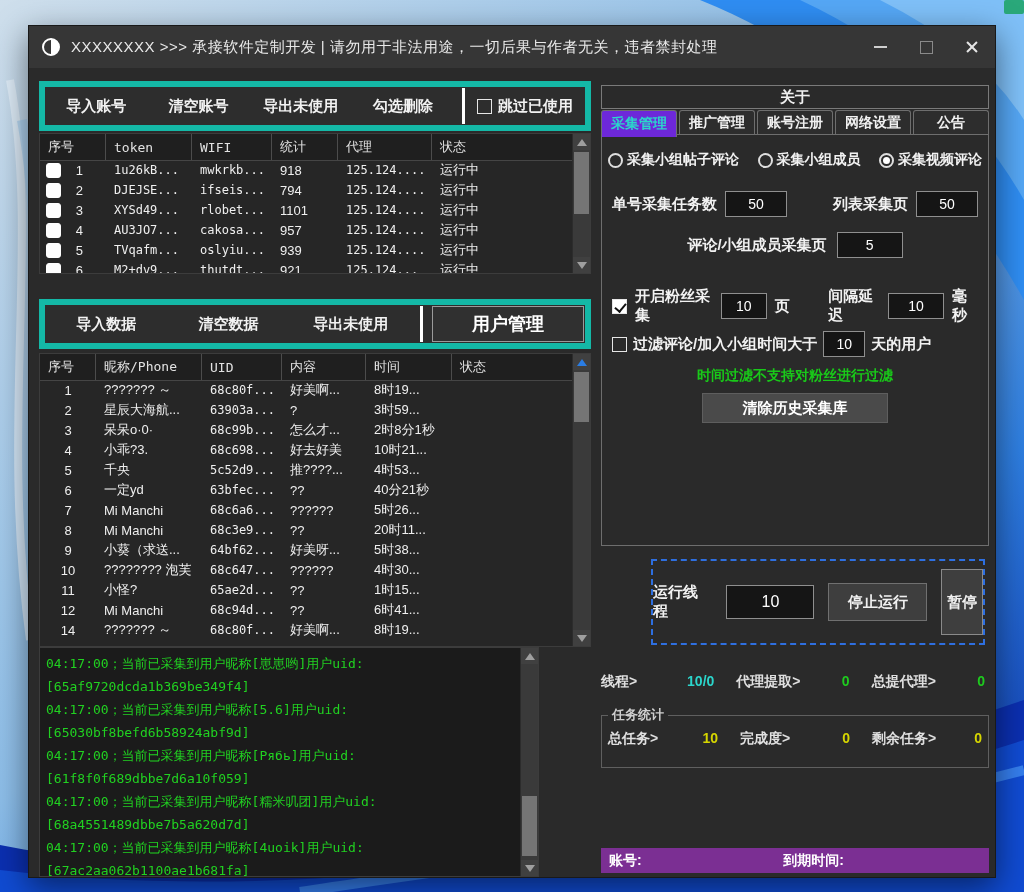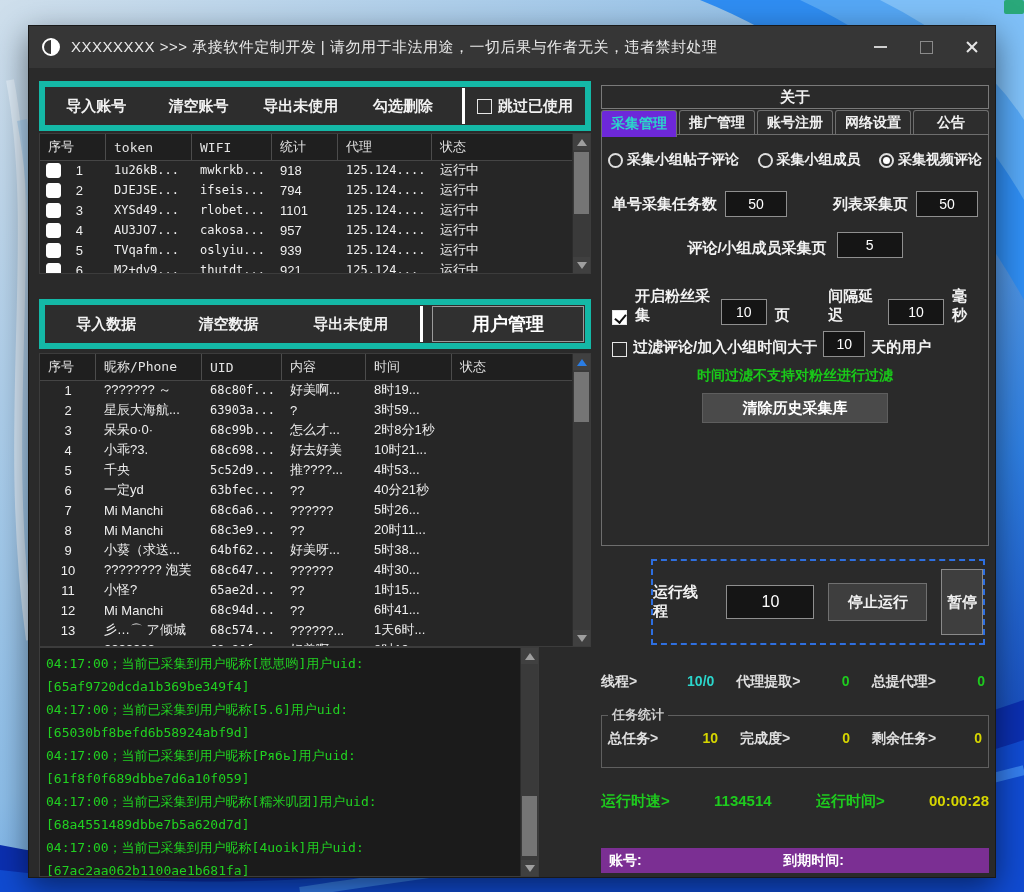--- a/index.html
+++ b/index.html
@@ -77,21 +77,21 @@
     color:#f0f0f0;font-size:14px;font-weight:bold;cursor:pointer;background:#2d2d2d;box-sizing:border-box;border-radius:3px 3px 0 0;}
   .tab:last-child{margin-right:0;}
   .tab.active{color:#2bd5cb;background:#6d28d9;position:relative;z-index:2;height:27px;}
 
   .panel{position:absolute;left:572px;top:108px;width:388px;height:412px;border:1px solid #6e6e6e;box-sizing:border-box;background:#2a2a2a;}
   .radio-row{position:absolute;left:6px;right:6px;top:16px;display:flex;justify-content:space-between;}
   .radio-item{display:flex;align-items:center;gap:4px;color:#f2f2f2;font-size:14px;font-weight:bold;cursor:pointer;white-space:nowrap;}
   .radio{width:15px;height:15px;border:2px solid #dedede;border-radius:50%;box-sizing:border-box;position:relative;flex:none;}
   .radio.selected::after{content:"";position:absolute;left:2px;top:2px;width:7px;height:7px;border-radius:50%;background:#ffffff;}
 
-  .fieldrow{position:absolute;left:10px;right:10px;display:flex;align-items:flex-end;color:#f2f2f2;font-size:15px;font-weight:bold;}
+  .fieldrow{position:absolute;left:10px;right:10px;display:flex;align-items:center;color:#f2f2f2;font-size:15px;font-weight:bold;}
   .num{background:#151515;border:1px solid #8f8f8f;color:#ffffff;text-align:center;font-size:14px;height:26px;box-sizing:border-box;
     font-family:"Liberation Sans",sans-serif;}
   .notice{position:absolute;left:0;right:0;top:232px;text-align:center;color:#19c919;font-size:14px;font-weight:bold;}
   .clear-btn{position:absolute;left:50%;top:258px;transform:translateX(-50%);width:186px;height:30px;background:#4a4a4a;border:1px solid #5e5e5e;
     color:#ffffff;font-size:15px;font-weight:bold;display:flex;align-items:center;justify-content:center;cursor:pointer;box-sizing:border-box;}
 
   .runbox{position:absolute;left:622px;top:533px;width:334px;height:86px;border:2px dashed #2e6fe0;box-sizing:border-box;
     display:flex;align-items:center;justify-content:center;gap:14px;}
   .runbox .lbl{color:#f2f2f2;font-size:15px;font-weight:bold;}
   .thread-input{width:88px;height:34px;font-size:16px;}
@@ -390,28 +390,20 @@
 
         <div class="row t2">
           <div class="cell c-num">12</div>
           <div class="cell">Mi Manchi</div>
           <div class="cell mono">68c94d...</div>
           <div class="cell">??</div>
           <div class="cell">6时41...</div>
           <div class="cell"></div>
         </div>
 
-        <div class="row t2">
-          <div class="cell c-num">13</div>
-          <div class="cell">彡…⌒ ア倾城</div>
-          <div class="cell mono">68c574...</div>
-          <div class="cell">??????...</div>
-          <div class="cell">1天6时...</div>
-          <div class="cell"></div>
-        </div>
 
         <div class="row t2">
           <div class="cell c-num">14</div>
           <div class="cell">??????? ～</div>
           <div class="cell mono">68c80f...</div>
           <div class="cell">好美啊...</div>
           <div class="cell">8时19...</div>
           <div class="cell"></div>
         </div>
       </div>
@@ -557,25 +549,19 @@
         <span>完成度&gt;</span>
         <span class="v-yellow">0</span>
       </div>
       <div class="stat-pair">
         <span>剩余任务&gt;</span>
         <span class="v-yellow">0</span>
       </div>
     </div>
   </fieldset>
 
-  <div class="speedrow">
-    <span class="lab">运行时速&gt;</span>
-    <span class="v-green">1134514</span>
-    <span class="lab">运行时间&gt;</span>
-    <span class="v-yellow">00:00:28</span>
-  </div>
 
   <div class="footerbar">
     <span class="acc">账号:</span>
     <span class="exp">到期时间:</span>
   </div>
 
 </div>
 
 </body></html>

